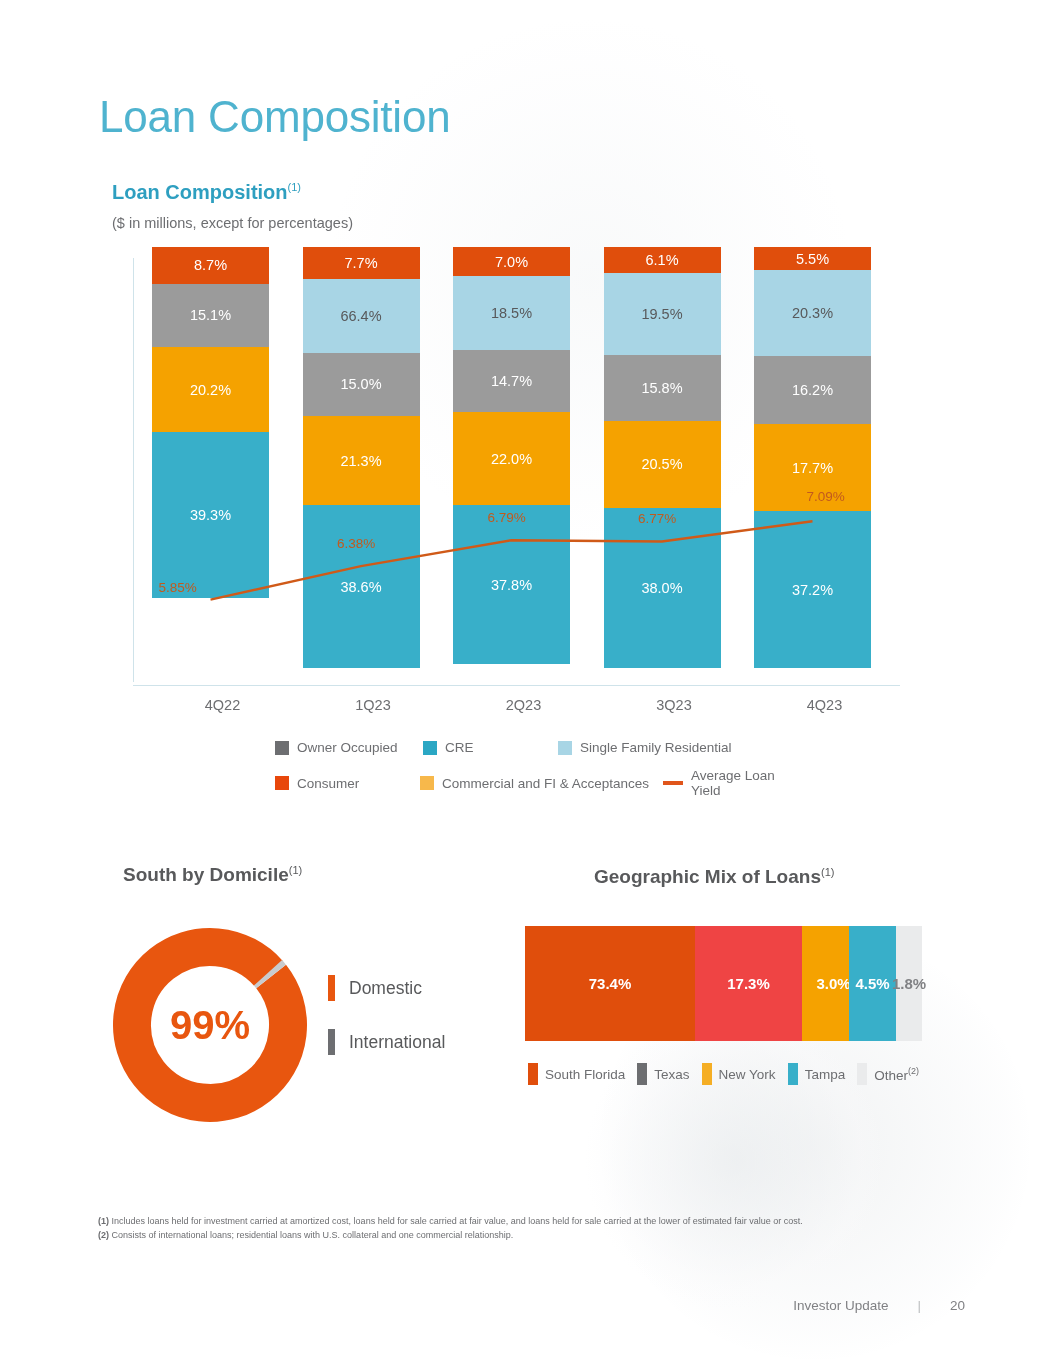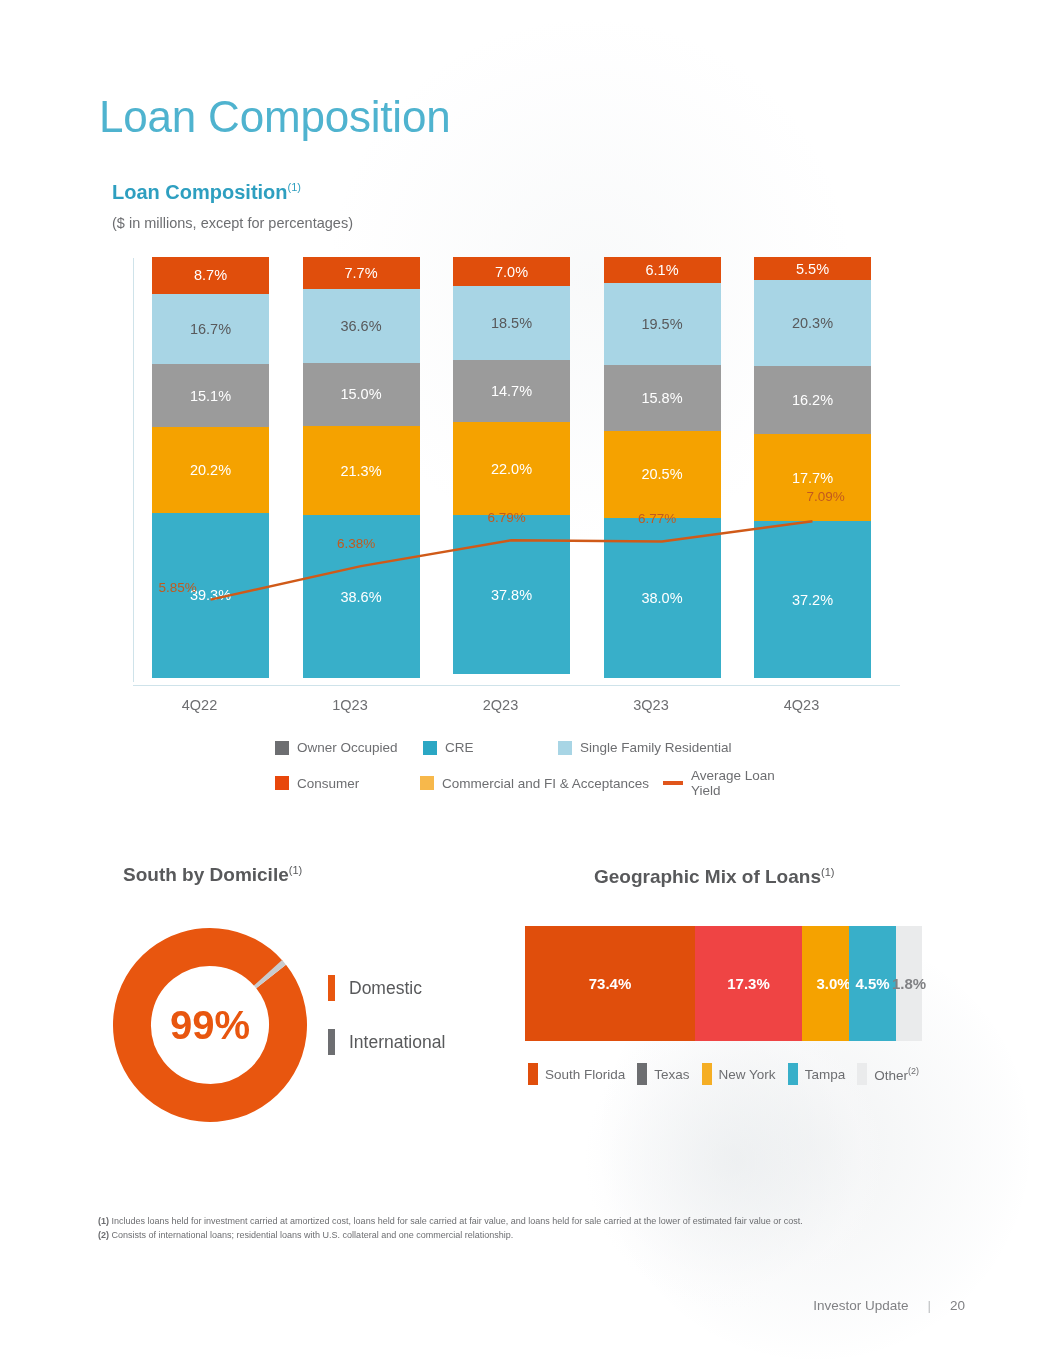--- a/index.html
+++ b/index.html
@@ -37,29 +37,29 @@
   .section-sub {
     position: absolute; left: 112px; top: 215px;
     font-size: 14.5px; color: #6D6E71; font-weight: 400;
   }
 
   
   .chart { position: absolute; left: 133px; top: 258px; width: 767px; height: 428px; }
   .axis-y { position: absolute; left: 0; top: 0; width: 1px; height: 424px; background: #cfe3ea; }
   .axis-x { position: absolute; left: 0; bottom: 0; width: 767px; height: 1px; background: #cfe3ea; }
 
-  .bar-group { position: absolute; bottom: 8px; width: 117px; height: 421px; }
+  .bar-group { position: absolute; bottom: 18px; width: 117px; height: 421px; }
   .seg {
     position: relative; width: 100%;
     display: flex; align-items: center; justify-content: center;
     font-size: 14.5px; font-weight: 400; color: #ffffff;
   }
   .seg.dark-label { color: #58595B; }
 
-  .xlabels { position: absolute; left: 122px; top: 697px; width: 767px; height: 22px; }
+  .xlabels { position: absolute; left: 145px; top: 697px; width: 767px; height: 22px; }
   .xlabel {
     position: absolute; width: 117px; text-align: center;
     font-size: 14.5px; color: #6D6E71;
   }
 
   
   .yield-svg { position: absolute; left: 0; top: 0; width: 767px; height: 428px; pointer-events: none; }
   .yield-label {
     position: absolute; font-size: 13.5px; color: #C25A1E; white-space: nowrap;
   }
@@ -108,21 +108,21 @@
   .geo-lt { font-size: 13.5px; color: #6D6E71; white-space: nowrap; }
   .geo-lt .sup { font-size: 9px; vertical-align: super; }
 
   
   .footnotes { position: absolute; left: 98px; top: 1215px; width: 800px; }
   .fn { font-size: 9px; color: #6D6E71; line-height: 1.55; }
   .fn b { font-weight: bold; }
   .footer {
     position: absolute; right: 90px; top: 1298px;
     font-size: 13.5px; color: #808184;
-    display: flex; align-items: center; gap: 19px;
+    display: flex; align-items: center; gap: 29px;
   }
   .footer .divider { color: #BCBEC0; }
 </style>
 </head>
 <body>
 
 <div class="page">
 
   <div class="watermark wm-c"></div>
   <div class="watermark wm-a"></div>
@@ -136,39 +136,36 @@
   <div class="section-sub">($ in millions, except for percentages)</div>
 
   <div class="chart">
     <div class="axis-y"></div>
     <div class="axis-x"></div>
     <div id="bars">
         <div class="bar-group" style="left: 19px;">
           <div class="seg" style="height: 36.627px; background: rgb(224, 78, 12);">
             <span>8.7%</span>
           </div>
-          <div class="seg dark-label" style="height: 70.307px; background: rgb(168, 213, 229);">
-            <span>16.7%</span>
-          </div>
           <div class="seg" style="height: 63.571px; background: rgb(155, 155, 155);">
             <span>15.1%</span>
           </div>
           <div class="seg" style="height: 85.042px; background: rgb(245, 162, 0);">
             <span>20.2%</span>
           </div>
           <div class="seg" style="height: 165.453px; background: rgb(56, 175, 201);">
             <span>39.3%</span>
           </div>
         </div>
         <div class="bar-group" style="left: 169.5px;">
           <div class="seg" style="height: 32.417px; background: rgb(224, 78, 12);">
             <span>7.7%</span>
           </div>
           <div class="seg dark-label" style="height: 73.254px; background: rgb(168, 213, 229);">
-            <span>36.6%</span>
+            <span>66.4%</span>
           </div>
           <div class="seg" style="height: 63.15px; background: rgb(155, 155, 155);">
             <span>15.0%</span>
           </div>
           <div class="seg" style="height: 89.673px; background: rgb(245, 162, 0);">
             <span>21.3%</span>
           </div>
           <div class="seg" style="height: 162.506px; background: rgb(56, 175, 201);">
             <span>38.6%</span>
           </div>

